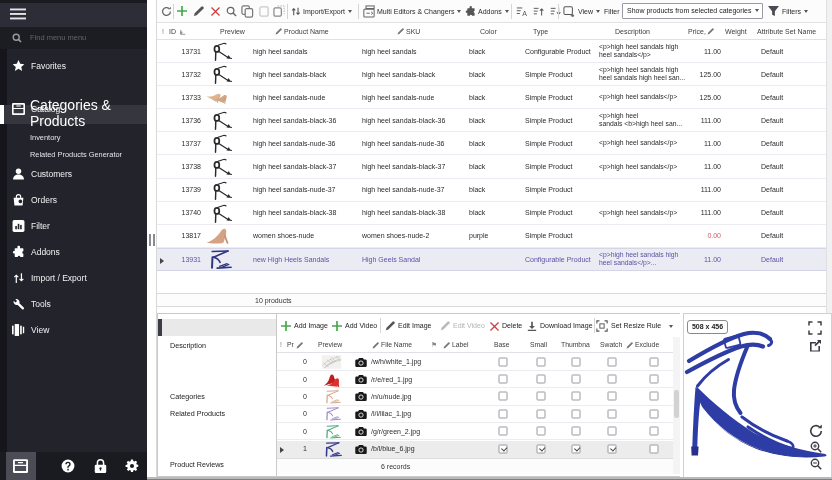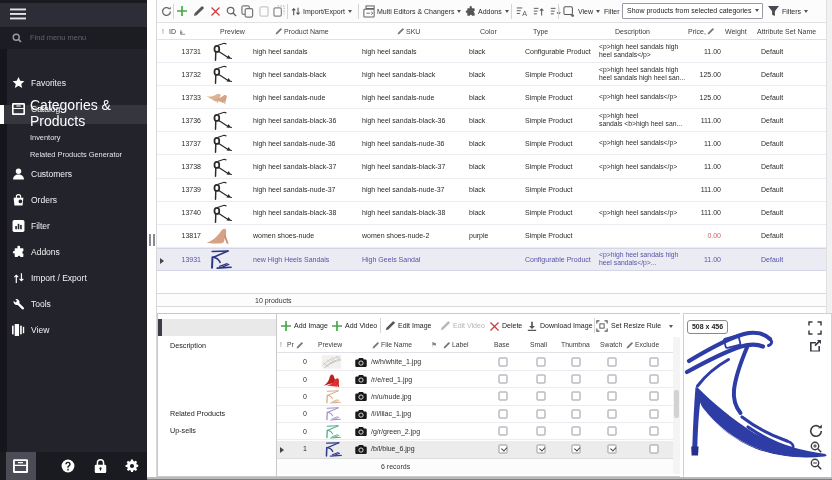--- a/index.html
+++ b/index.html
@@ -90,21 +90,21 @@
 <div class="abs" id="sb-search">
   <svg width="10" height="10" style="position:absolute;left:12px;top:6px" viewBox="0 0 10 10">
       <circle cx="4.2" cy="4.2" r="3" fill="none" stroke="#9a9aa4" stroke-width="1.4"></circle>
       <line x1="6.4" y1="6.4" x2="9" y2="9" stroke="#9a9aa4" stroke-width="1.6"></line>
     </svg>
   <span class="ph">Find menu menu</span>
 </div>
 <div class="abs" id="subsel"></div>
 <div class="abs" id="subselbar"></div>
 
-<div class="mitem" style="top:70px">
+<div class="mitem" style="top:53px">
     <svg width="13" height="13" viewBox="0 0 24 24">
       <path fill="#fff" d="M12 1l3.2 7 7.6.7-5.8 5 1.8 7.4L12 17l-6.8 4.1L7 13.7 1.2 8.7l7.6-.7z"></path>
     </svg>
     <span>Favorites</span>
   </div>
 <div class="mitem" style="top:96px">
     <svg width="13" height="12" viewBox="0 0 24 22">
       <path fill="#fff" d="M2 0h20a2 2 0 0 1 2 2v18a2 2 0 0 1-2 2H2a2 2 0 0 1-2-2V2a2 2 0 0 1 2-2zm1 3v6h18V3zm5 1.5h8v2H8zM3 11v8h18v-8z"></path>
     </svg>
     <span>Catalog</span>
@@ -525,22 +525,23 @@
 </div>
 <div class="abs" id="stat1">
     <span style="position:absolute;left:98px;top:3px">10 products</span>
   </div>
 
 <div class="abs" id="tabs"></div>
 <div class="abs" id="tabsel"></div>
 <div class="abs" id="tabselbar"></div>
 <div class="abs" style="left:157px;top:313px;width:120px;height:164px;z-index:3">
   <div class="tab" style="top:24px">Description</div>
+  <div class="tab" style="top:75px">Categories</div>
   <div class="tab" style="top:92px">Related Products</div>
-  <div class="tab" style="top:109px">Up-sells</div>
+  <div class="tab" style="top:143px">Product Reviews</div>
 </div>
 <div class="abs" id="bpanel"></div>
 <div class="abs" id="btoolbar">
   <svg style="position:absolute;left:4px;top:6px" width="10" height="10" viewBox="0 0 12 12">
       <path d="M5 0h2v5h5v2H7v5H5V7H0V5h5z" fill="#44a848"></path>
     </svg>
   <div class="bbtn" style="left:17px">Add Image</div>
   <svg style="position:absolute;left:55px;top:6px" width="10" height="10" viewBox="0 0 12 12">
       <path d="M5 0h2v5h5v2H7v5H5V7H0V5h5z" fill="#44a848"></path>
     </svg>

